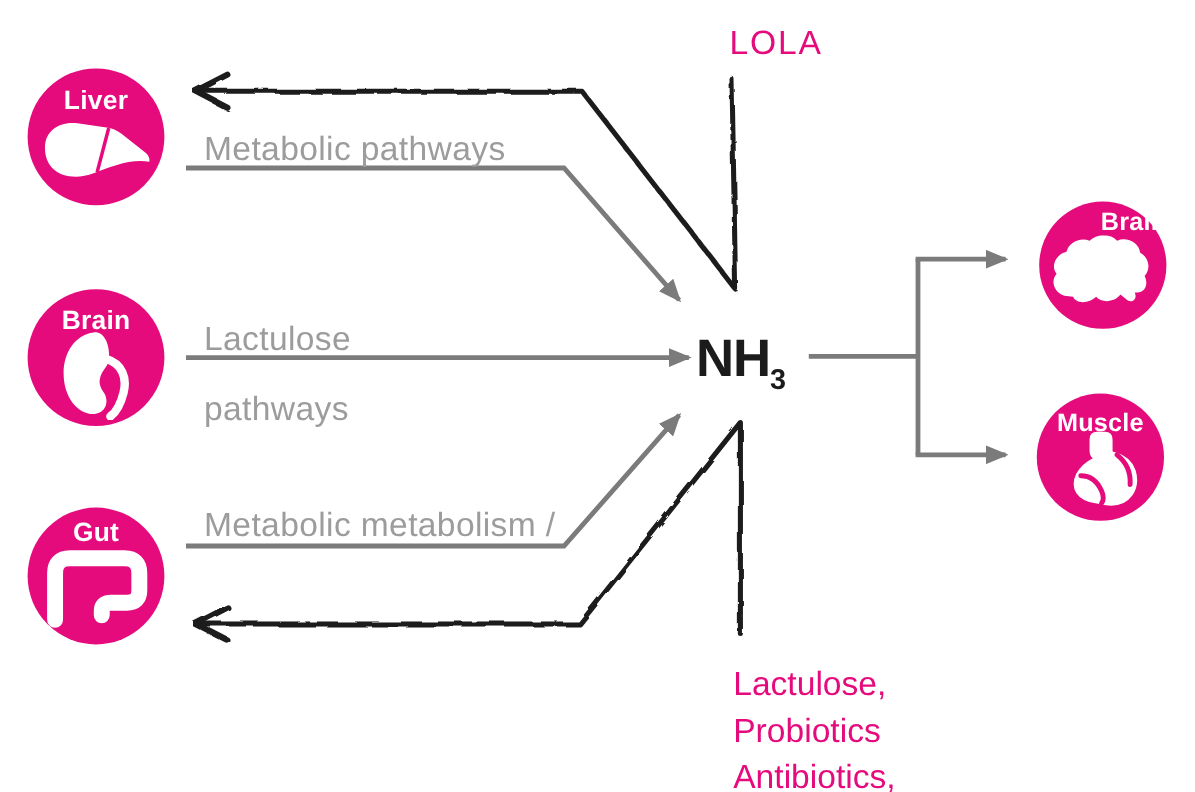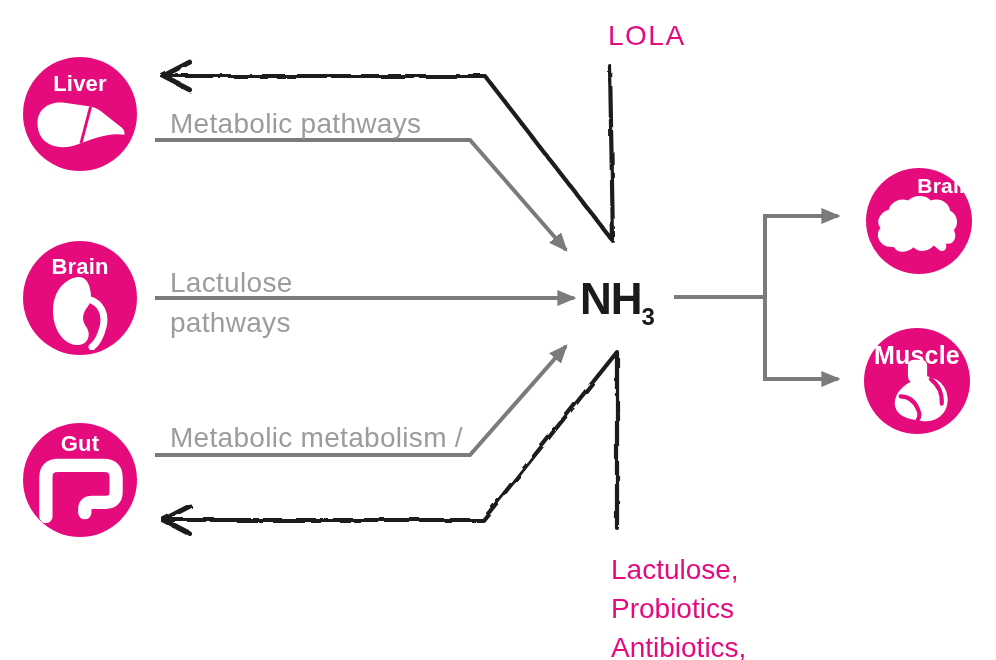--- a/index.html
+++ b/index.html
@@ -30,32 +30,32 @@
 
   #badge-gut{left:23px;top:423px;width:114px;height:114px;}
   #badge-gut .badge-label{margin-top:8px;text-align:center;}
   #badge-gut .icon{left:14px;top:29px;width:88px;height:74px;}
 
   #badge-brain{left:866px;top:168px;width:106px;height:106px;}
   #badge-brain .badge-label{margin-top:6px;font-size:21px;text-align:right;}
   #badge-brain .icon{left:8px;top:28px;width:90px;height:66px;}
 
   #badge-muscle{left:864px;top:328px;width:106px;height:106px;}
-  #badge-muscle .badge-label{margin-top:13px;font-size:25px;}
+  #badge-muscle .badge-label{margin-top:13px;font-size:21px;}
   #badge-muscle .icon{left:21px;top:30px;width:66px;height:64px;}
 
   
   .ptext{
     position:absolute;font-size:28px;color:var(--gray-text);
     white-space:nowrap;letter-spacing:.3px;font-weight:400;
   }
   #pathway-liver-1{left:170px;top:108px;}
   #pathway-liver-2{left:170px;top:147px;}
   #pathway-kidney-1{left:170px;top:267px;}
-  #pathway-kidney-2{left:170px;top:307px;}
+  #pathway-kidney-2{left:170px;top:325px;}
   #pathway-gut-1{left:170px;top:422px;}
   #pathway-gut-2{left:170px;top:462px;}
 
   
   .treatment{position:absolute;color:var(--pink);font-size:28px;white-space:nowrap;}
   #lola{left:608px;top:20px;letter-spacing:1.5px;}
   #treatments-bottom{left:611px;top:550px;line-height:39px;}
 
   
   #nh3{

